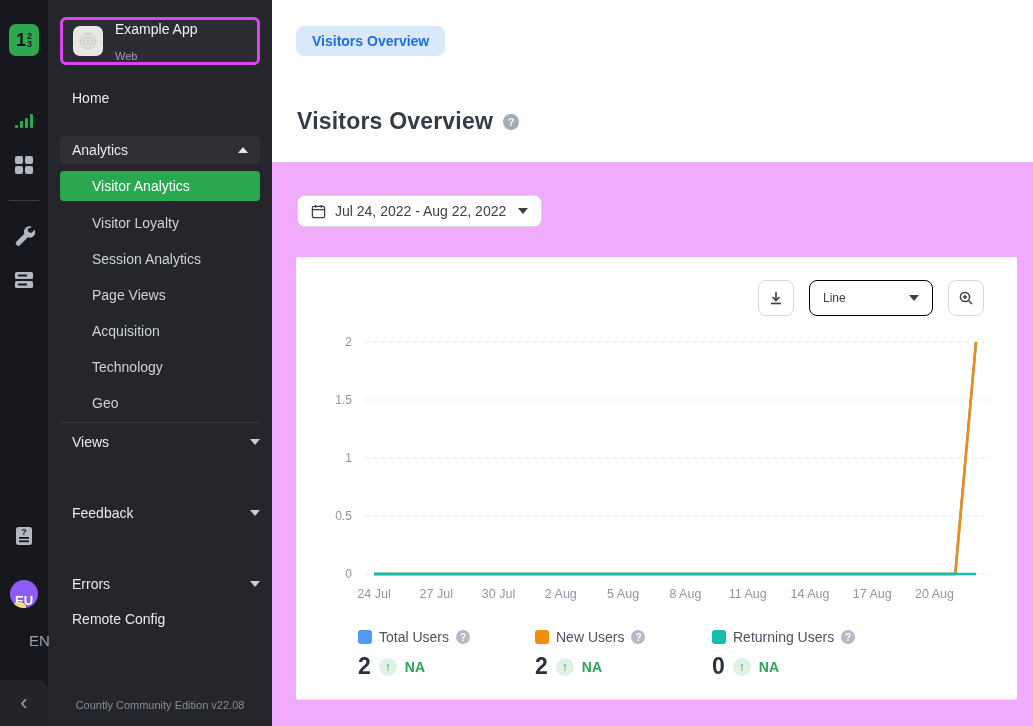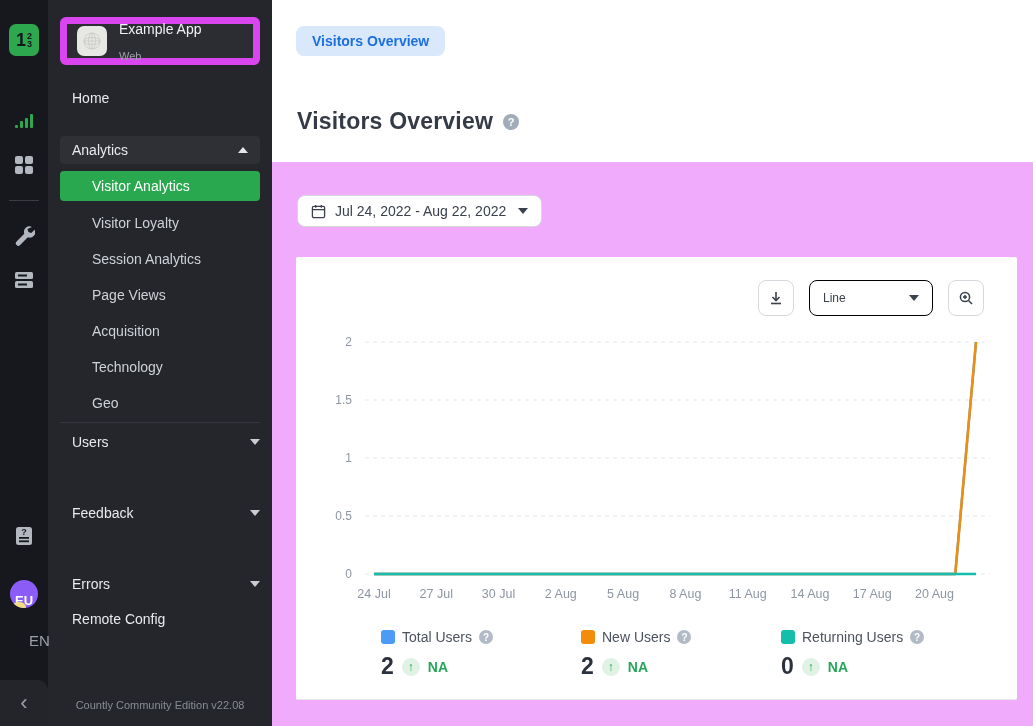--- a/index.html
+++ b/index.html
@@ -13,21 +13,21 @@
   .logo-box { width:30px; height:32px; background:#2da84e; border-radius:7px; color:#16181d; display:flex; align-items:center; justify-content:center; font-weight:bold; }
   .logo-box .one { font-size:18px; line-height:1; }
   .logo-box .stack { display:flex; flex-direction:column; font-size:9px; line-height:8px; margin-left:1px; }
   .eu-badge { width:28px; height:28px; border-radius:50%; background:#8b5cf6; color:#fff; font-size:13px; font-weight:bold; display:flex; align-items:flex-end; justify-content:center; position:relative; overflow:hidden; }
   .eu-badge .sliver { position:absolute; left:2px; bottom:-4px; width:14px; height:10px; background:#f2dd82; border-radius:50%; }
   .en-label { color:#9aa0a8; font-size:15px; font-weight:500; }
   .collapse-btn { position:absolute; left:0; bottom:0; width:48px; height:46px; background:#23252b; border-top-right-radius:10px; display:flex; align-items:center; justify-content:center; color:#9aa0a8; font-size:22px; cursor:pointer; }
 
   
   .menu-panel { position:absolute; left:48px; top:0; width:224px; height:726px; background:#24262b; z-index:2; color:#e8eaec; }
-  .app-box { position:absolute; left:12px; top:17px; width:200px; height:48px; background:#2b2d33; border:7px solid #d946ef; border-radius:6px; display:flex; align-items:center; padding:0 10px; cursor:pointer; }
+  .app-box { position:absolute; left:12px; top:17px; width:200px; height:48px; background:#2b2d33; border:3px solid #d946ef; border-radius:6px; display:flex; align-items:center; padding:0 10px; cursor:pointer; }
   .app-icon { width:30px; height:30px; border-radius:7px; background:#e7e7e4; flex:none; display:flex; align-items:center; justify-content:center; }
   .app-meta { margin-left:12px; }
   .app-name { font-size:14px; color:#f0f1f3; }
   .app-type { font-size:11px; color:#9ba0a8; margin-top:13px; }
   .menu-row { position:absolute; left:0; width:224px; height:28px; display:flex; align-items:center; font-size:14px; color:#e8eaec; cursor:pointer; }
   .menu-row .txt { margin-left:24px; }
   .menu-header { position:absolute; left:12px; width:200px; height:28px; border-radius:4px; display:flex; align-items:center; justify-content:space-between; padding:0 12px; font-size:14px; cursor:pointer; }
   .menu-header.boxed { background:#2e3036; }
   .caret-up { width:0; height:0; border-left:5px solid transparent; border-right:5px solid transparent; border-bottom:6px solid #e2e5e9; }
   .caret-down-w { width:0; height:0; border-left:5px solid transparent; border-right:5px solid transparent; border-top:6px solid #c9cdd3; }
@@ -48,21 +48,21 @@
 
   .date-picker { position:absolute; left:25px; top:195px; height:32px; background:#fff; border:1px solid #d5d9de; border-radius:8px; display:flex; align-items:center; gap:9px; padding:0 13px; font-size:14px; font-weight:500; color:#3a414c; cursor:pointer; }
   .caret-down-d { width:0; height:0; border-left:5px solid transparent; border-right:5px solid transparent; border-top:6px solid #3a414c; margin-left:3px; }
 
   .card { position:absolute; left:24px; top:257px; width:721px; height:443px; background:#ffffff; border-bottom:1px solid #e5e8ec; border-radius:2px; }
   .chart-toolbar { position:absolute; top:23px; right:33px; display:flex; align-items:center; }
   .tool-btn { width:36px; height:36px; border:1px solid #d5d9de; border-radius:8px; background:#fff; display:flex; align-items:center; justify-content:center; cursor:pointer; }
   .chart-select { width:124px; height:36px; border:1px solid #000000; border-radius:8px; background:#fff; display:flex; align-items:center; justify-content:space-between; padding:0 13px; font-size:12px; color:#3a414c; margin:0 15px; cursor:pointer; }
   .chart-area { position:absolute; left:0; top:73px; width:721px; height:298px; }
   .legend-row { position:absolute; left:62px; top:372px; display:flex; }
-  .legend-item { width:177px; cursor:pointer;margin-left:23px; }
+  .legend-item { width:177px; cursor:pointer; }
   .legend-top { display:flex; align-items:center; gap:7px; }
   .legend-swatch { width:14px; height:14px; border-radius:3px; }
   .legend-label { font-size:14px; font-weight:500; color:#4b525e; }
   .legend-bottom { display:flex; align-items:center; gap:8px; margin-top:8px; }
   .legend-value { font-size:23px; font-weight:700; color:#2c323d; }
   .trend-chip { width:18px; height:18px; border-radius:50%; background:#dff2e4; color:#27a65a; font-size:12px; display:flex; align-items:center; justify-content:center; }
   .trend-text { font-size:14px; font-weight:700; color:#27a65a; }
 </style>
 </head>
 <body>
@@ -167,21 +167,21 @@
       <div class="menu-subitem">Session Analytics</div>
       <div class="menu-subitem">Page Views</div>
       <div class="menu-subitem">Acquisition</div>
       <div class="menu-subitem">Technology</div>
       <div class="menu-subitem">Geo</div>
     </div>
 
   <div class="panel-divider"></div>
 
   <div class="menu-header" style="top:428px; padding:0 12px 0 24px; left:0; width:224px;">
-    <span>Users</span>
+    <span>Views</span>
     <span class="caret-down-w"></span>
   </div>
   <div class="menu-header" style="top:499px; padding:0 12px 0 24px; left:0; width:224px;">
     <span>Feedback</span>
     <span class="caret-down-w"></span>
   </div>
   <div class="menu-header" style="top:570px; padding:0 12px 0 24px; left:0; width:224px;gap:13px;">
     <span>Errors</span>
     <span class="caret-down-w"></span>
   </div>

